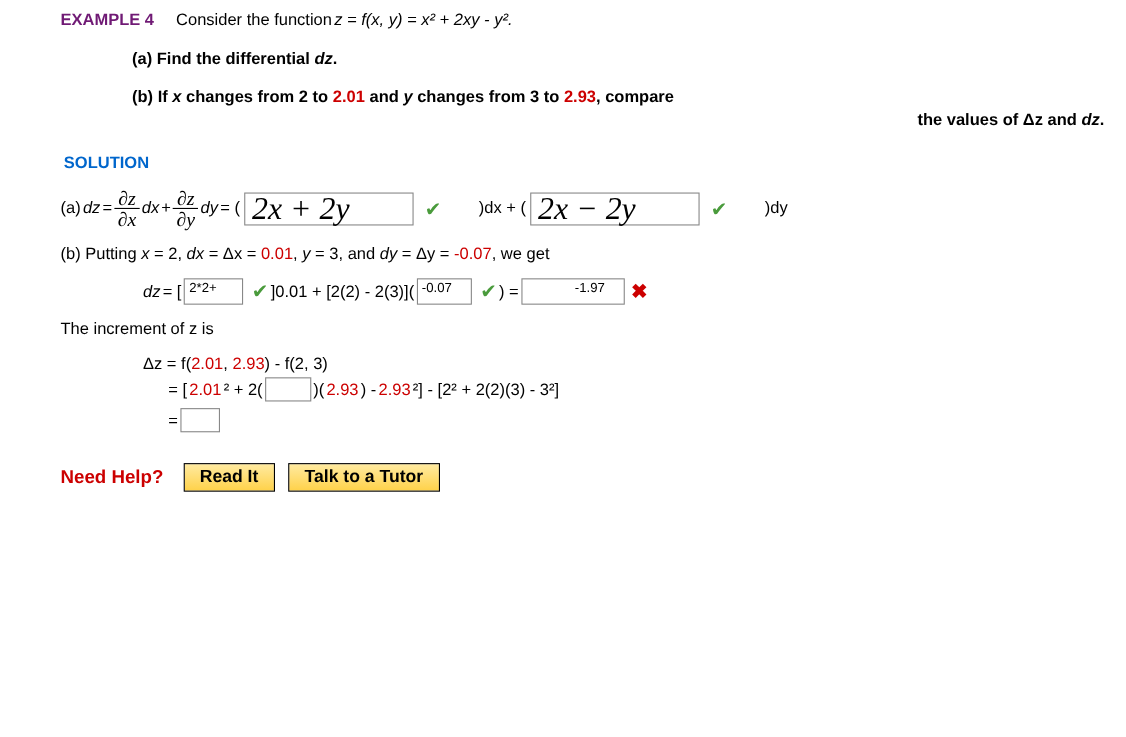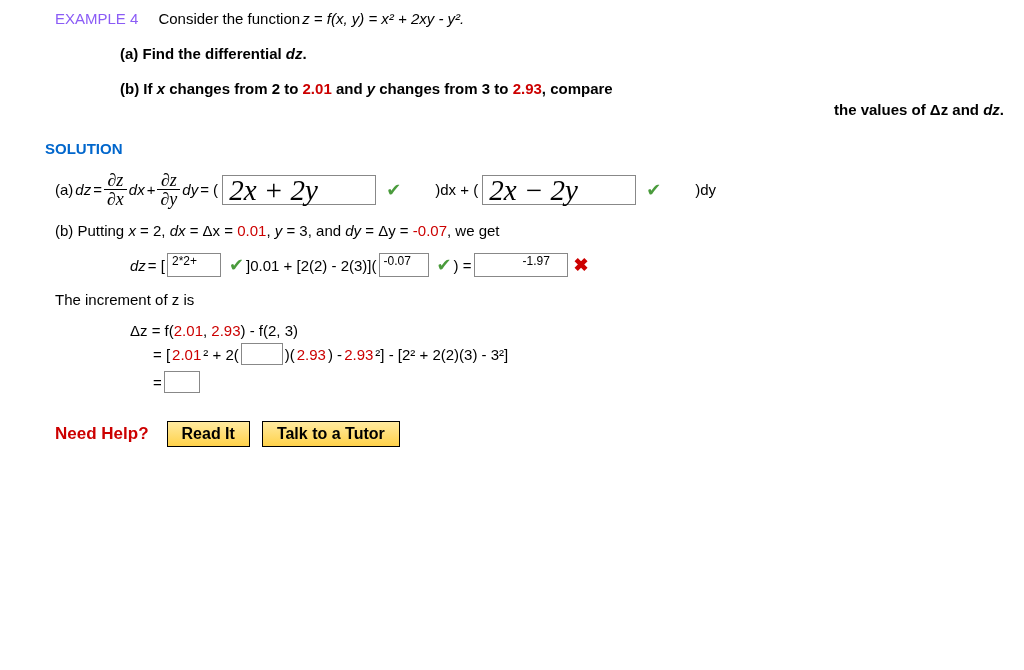--- a/index.html
+++ b/index.html
@@ -5,30 +5,30 @@
   body {
     font-family: Verdana, Geneva, sans-serif;
     font-size: 15px;
     color: #000;
     margin: 0;
     padding: 10px 20px;
     width: 1024px;
     box-sizing: border-box;
   }
   .example-label {
-    color: #8b5cf6;
-    font-weight: normal;
+    color: #701a75;
+    font-weight: bold;
     display: inline;
   }
   .indent1 { margin-left: 70px; margin-top: 18px; font-weight: bold; }
   .solution-label {
     color: #0066cc;
     font-weight: bold;
     margin-top: 22px;
-    margin-left: 25px;
+    margin-left: 38px;
   }
   .redtext { color: #cc0000; }
   .italic { font-style: italic; }
   .mathline { margin-top: 14px; margin-left: 35px; }
   .input-box {
     border: 1px solid #888;
     padding: 0 6px;
     font-family: 'Times New Roman', serif;
     font-size: 29px;
     height: 28px;

